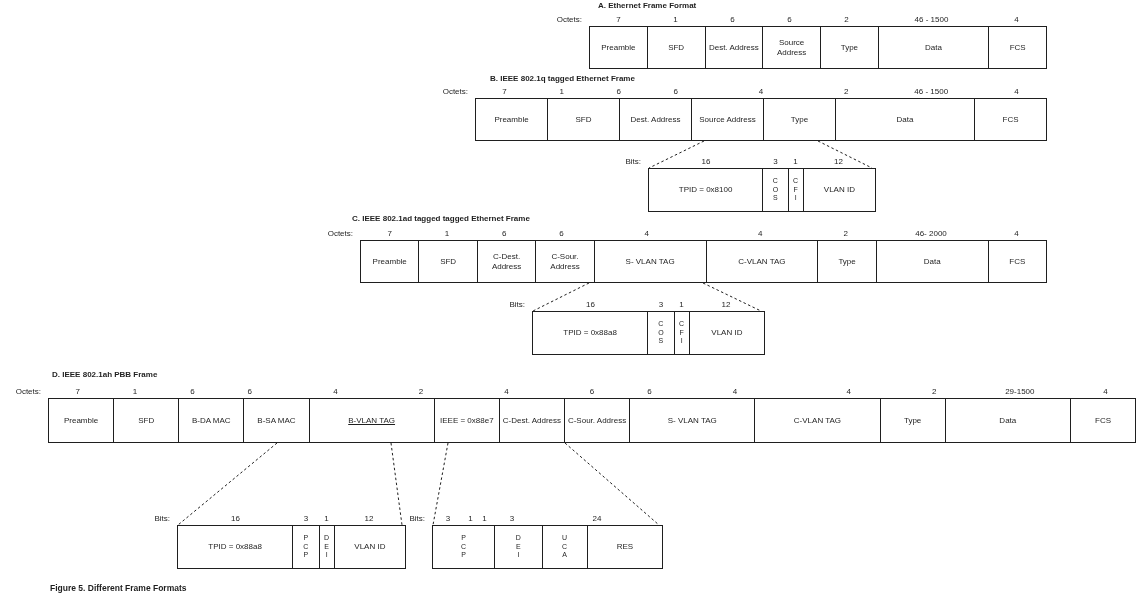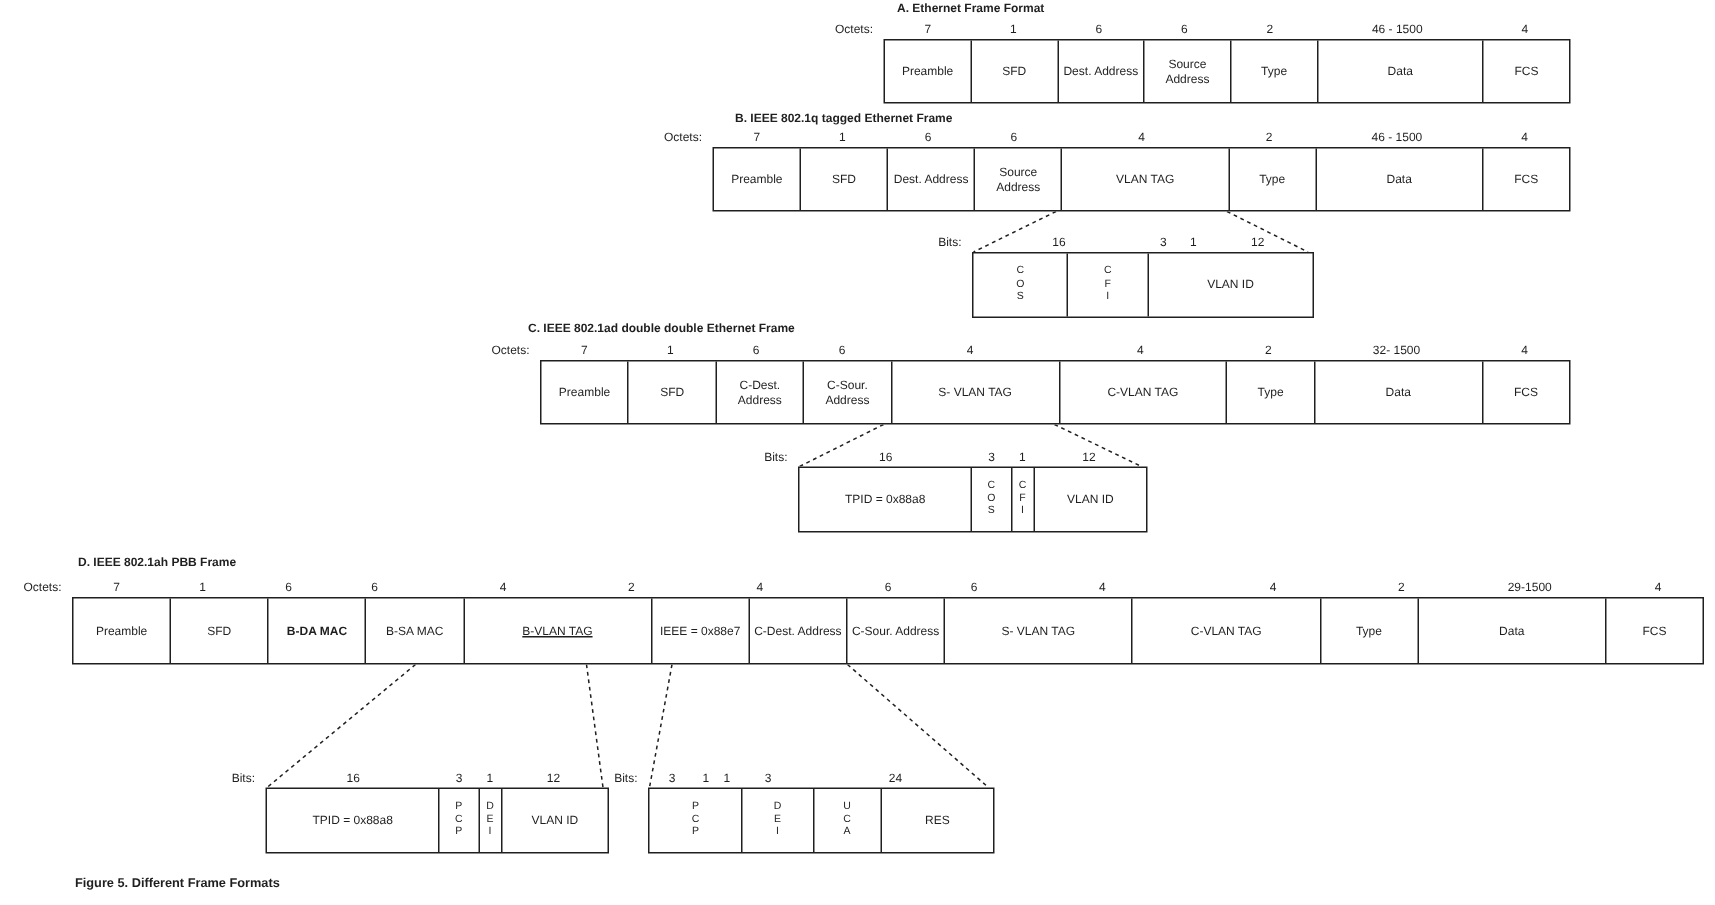--- a/index.html
+++ b/index.html
@@ -38,21 +38,21 @@
     <line x1="589" y1="283" x2="533" y2="311"></line>
     <line x1="703" y1="283" x2="761" y2="311"></line>
     <line x1="277" y1="443" x2="178" y2="525"></line>
     <line x1="391" y1="443" x2="402" y2="525"></line>
     <line x1="448" y1="443" x2="433" y2="525"></line>
     <line x1="565" y1="443" x2="659" y2="525"></line>
   </svg>
 
   <div class="fig-title" style="left:598px;top:1px">A. Ethernet Frame Format</div>
   <div class="fig-title" style="left:490px;top:74px">B. IEEE 802.1q tagged Ethernet Frame</div>
-  <div class="fig-title" style="left:352px;top:214px">C. IEEE 802.1ad double double Ethernet Frame</div>
+  <div class="fig-title" style="left:352px;top:214px">C. IEEE 802.1ad tagged tagged Ethernet Frame</div>
   <div class="fig-title" style="left:52px;top:370px">D. IEEE 802.1ah PBB Frame</div>
 
   <div class="frame" id="frame-a" style="left:589px;top:13px;width:458px">
     <div class="num-row">
       <span class="side-label">Octets:</span>
     <div class="num" style="flex: 1 1 0px;">7</div>
         <div class="num" style="flex: 1 1 0px;">1</div>
         <div class="num" style="flex: 1 1 0px;">6</div>
         <div class="num" style="flex: 1 1 0px;">6</div>
         <div class="num" style="flex: 1 1 0px;">2</div>
@@ -80,38 +80,37 @@
         <div class="num" style="flex: 2 1 0px;">4</div>
         <div class="num" style="flex: 1 1 0px;">2</div>
         <div class="num" style="flex: 2 1 0px;">46 - 1500</div>
         <div class="num" style="flex: 1 1 0px;">4</div>
       </div>
     <div class="box-row">
         <div class="cell" style="flex: 1 1 0px;">Preamble</div>
         <div class="cell" style="flex: 1 1 0px;">SFD</div>
         <div class="cell" style="flex: 1 1 0px;">Dest. Address</div>
         <div class="cell" style="flex: 1 1 0px;">Source Address</div>
-        <div class="cell" style="flex: 2 1 0px;">VLAN TAG</div>
         <div class="cell" style="flex: 1 1 0px;">Type</div>
         <div class="cell" style="flex: 2 1 0px;">Data</div>
         <div class="cell" style="flex: 1 1 0px;">FCS</div>
       </div>
   </div>
 
   <div class="frame" id="frame-c" style="left:360px;top:227px;width:687px">
     <div class="num-row">
       <span class="side-label">Octets:</span>
     <div class="num" style="flex: 1 1 0px;">7</div>
         <div class="num" style="flex: 1 1 0px;">1</div>
         <div class="num" style="flex: 1 1 0px;">6</div>
         <div class="num" style="flex: 1 1 0px;">6</div>
         <div class="num" style="flex: 2 1 0px;">4</div>
         <div class="num" style="flex: 2 1 0px;">4</div>
         <div class="num" style="flex: 1 1 0px;">2</div>
-        <div class="num" style="flex: 2 1 0px;">32- 1500</div>
+        <div class="num" style="flex: 2 1 0px;">46- 2000</div>
         <div class="num" style="flex: 1 1 0px;">4</div>
       </div>
     <div class="box-row">
         <div class="cell" style="flex: 1 1 0px;">Preamble</div>
         <div class="cell" style="flex: 1 1 0px;">SFD</div>
         <div class="cell" style="flex: 1 1 0px;">C-Dest. Address</div>
         <div class="cell" style="flex: 1 1 0px;">C-Sour. Address</div>
         <div class="cell" style="flex: 2 1 0px;">S- VLAN TAG</div>
         <div class="cell" style="flex: 2 1 0px;">C-VLAN TAG</div>
         <div class="cell" style="flex: 1 1 0px;">Type</div>
@@ -134,21 +133,21 @@
         <div class="num" style="flex: 1 1 0px;">6</div>
         <div class="num" style="flex: 2 1 0px;">4</div>
         <div class="num" style="flex: 2 1 0px;">4</div>
         <div class="num" style="flex: 1 1 0px;">2</div>
         <div class="num" style="flex: 2 1 0px;">29-1500</div>
         <div class="num" style="flex: 1 1 0px;">4</div>
       </div>
     <div class="box-row tall">
         <div class="cell" style="flex: 1 1 0px;">Preamble</div>
         <div class="cell" style="flex: 1 1 0px;">SFD</div>
-        <div class="cell" style="flex: 1 1 0px; font-weight: bold;">B-DA MAC</div>
+        <div class="cell" style="flex: 1 1 0px;">B-DA MAC</div>
         <div class="cell" style="flex: 1 1 0px;">B-SA MAC</div>
         <div class="cell" style="flex: 2 1 0px; text-decoration: underline;">B-VLAN TAG</div>
         <div class="cell" style="flex: 1 1 0px;">IEEE = 0x88e7</div>
         <div class="cell" style="flex: 1 1 0px;">C-Dest. Address</div>
         <div class="cell" style="flex: 1 1 0px;">C-Sour. Address</div>
         <div class="cell" style="flex: 2 1 0px;">S- VLAN TAG</div>
         <div class="cell" style="flex: 2 1 0px;">C-VLAN TAG</div>
         <div class="cell" style="flex: 1 1 0px;">Type</div>
         <div class="cell" style="flex: 2 1 0px;">Data</div>
         <div class="cell" style="flex: 1 1 0px;">FCS</div>
@@ -157,20 +156,21 @@
 
   <div class="frame" id="bits-b" style="left:648px;top:155px;width:228px">
     <div class="num-row">
       <span class="side-label">Bits:</span>
     <div class="num" style="flex: 1 1 114px;">16</div>
         <div class="num" style="flex: 1 1 25px;">3</div>
         <div class="num" style="flex: 1 1 15px;">1</div>
         <div class="num" style="flex: 1 1 71px;">12</div>
       </div>
     <div class="box-row bits-h">
+        <div class="cell" style="flex: 1 1 114px;">TPID = 0x8100</div>
         <div class="cell vert" style="flex: 1 1 25px;">C
 O
 S</div>
         <div class="cell vert" style="flex: 1 1 15px;">C
 F
 I</div>
         <div class="cell" style="flex: 1 1 71px;">VLAN ID</div>
       </div>
   </div>
 

